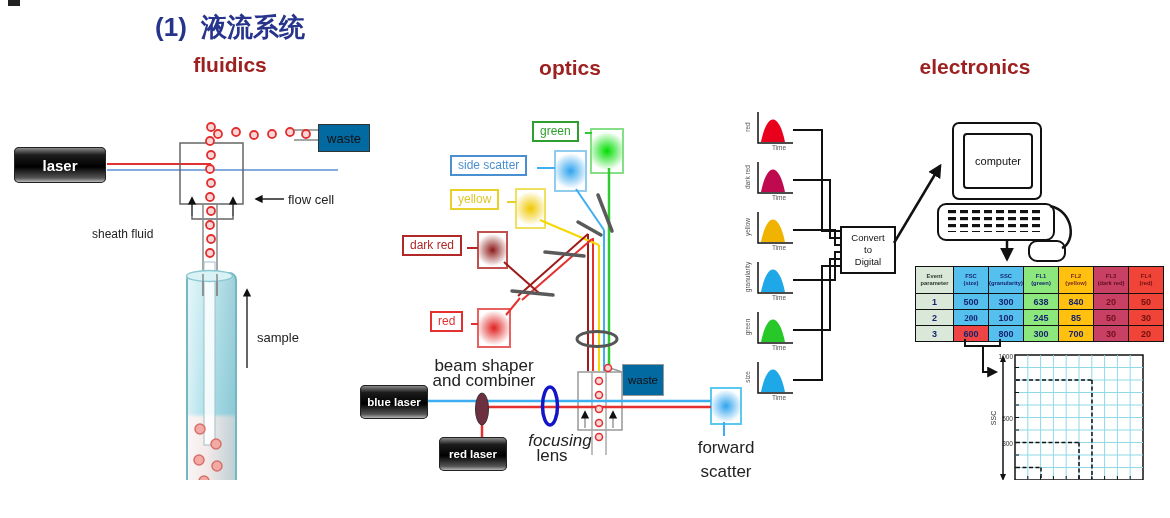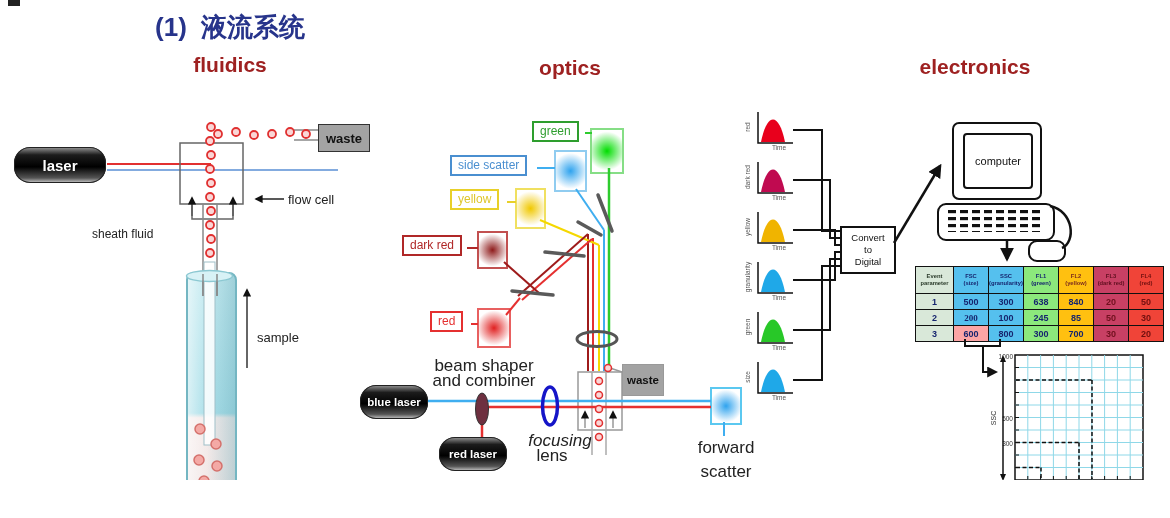--- a/index.html
+++ b/index.html
@@ -3,26 +3,26 @@
 <meta charset="utf-8">
 <style>
   html,body{margin:0;padding:0;background:#fff;}
   #stage{position:relative;width:1170px;height:480px;background:#fff;overflow:hidden;
          font-family:"Liberation Sans","DejaVu Sans",sans-serif;}
   #overlay{position:absolute;left:0;top:0;pointer-events:none;z-index:5;}
   .sec-title{position:absolute;font-weight:bold;font-size:26px;color:#27348B;text-align:center;white-space:nowrap;}
   .sec-title .gap{display:inline-block;width:14px;}
   .sec-sub{position:absolute;font-weight:bold;font-size:21px;color:#9E2121;text-align:center;white-space:nowrap;}
   .laserbox{position:absolute;background:linear-gradient(180deg,#9a9a9a 0%,#1c1c1c 22%,#000 55%,#555 86%,#cfcfcf 100%);
-            border-radius:16px;color:#fff;font-weight:bold;display:flex;align-items:center;justify-content:center;
+            border-radius:5px;color:#fff;font-weight:bold;display:flex;align-items:center;justify-content:center;
             box-shadow:inset 0 0 0 1px #222;}
   .lbl{position:absolute;border:2px solid;background:#fff;font-size:12px;line-height:1.05;padding:2px 6px;white-space:nowrap;}
   .det{position:absolute;border:2px solid;background-color:#fff;}
-  .outbox{position:absolute;border:1.5px solid #333;background:#a3a3a3;display:flex;align-items:center;justify-content:center;
-          font-size:13px;color:#111;font-weight:bold;}
+  .outbox{position:absolute;border:1.5px solid #333;background:#0369a1;display:flex;align-items:center;justify-content:center;
+          font-size:13px;color:#111;}
   .note{position:absolute;font-size:17px;color:#222;white-space:nowrap;}
   .note.c{transform:translateX(-50%);text-align:center;}
   .convert{position:absolute;left:840px;top:226px;width:52px;height:44px;border:2.5px solid #111;background:#fff;
            display:flex;flex-direction:column;align-items:center;justify-content:center;font-size:9.5px;line-height:1.25;color:#111;}
   .monitor{position:absolute;left:952px;top:122px;width:86px;height:74px;border:2.5px solid #111;border-radius:7px;background:#fff;}
   .screen{position:absolute;left:963px;top:133px;width:66px;height:52px;border:2px solid #111;border-radius:4px;background:#fff;
           display:flex;align-items:center;justify-content:center;font-size:11px;color:#111;}
   .keyboard{position:absolute;left:937px;top:203px;width:114px;height:34px;border:2.5px solid #111;border-radius:9px;background:#fff;}
   .mouse{position:absolute;left:1028px;top:240px;width:34px;height:18px;border:2.5px solid #111;border-radius:9px;background:#fff;}
   .tube{position:absolute;left:186px;top:272px;width:47px;height:232px;border:2px solid #74B6C2;
@@ -156,21 +156,21 @@
         <td style="background: rgb(217, 232, 217); color: rgb(22, 36, 110);">2</td>
         <td style="background: rgb(85, 192, 238); color: rgb(22, 36, 110); font-family: Liberation Serif, serif;">200</td>
         <td style="background: rgb(85, 192, 238); color: rgb(22, 36, 110);">100</td>
         <td style="background: rgb(140, 232, 124); color: rgb(22, 36, 110);">245</td>
         <td style="background: rgb(255, 192, 16); color: rgb(22, 36, 110);">85</td>
         <td style="background: rgb(200, 64, 100); color: rgb(112, 16, 30);">50</td>
         <td style="background: rgb(240, 68, 56); color: rgb(112, 15, 15);">30</td>
       </tr>
       <tr>
         <td style="background: rgb(217, 232, 217); color: rgb(22, 36, 110);">3</td>
-        <td style="background: #fca5a5; color: rgb(22, 36, 110);">600</td>
+        <td style="background: #ef4444; color: rgb(22, 36, 110);">600</td>
         <td style="background: rgb(85, 192, 238); color: rgb(22, 36, 110);">800</td>
         <td style="background: rgb(140, 232, 124); color: rgb(22, 36, 110);">300</td>
         <td style="background: rgb(255, 192, 16); color: rgb(22, 36, 110);">700</td>
         <td style="background: rgb(200, 64, 100); color: rgb(112, 16, 30);">30</td>
         <td style="background: rgb(240, 68, 56); color: rgb(112, 15, 15);">20</td>
       </tr>
     </tbody>
   </table>
 
   <svg id="overlay" width="1170" height="518" viewBox="0 0 1170 518">

